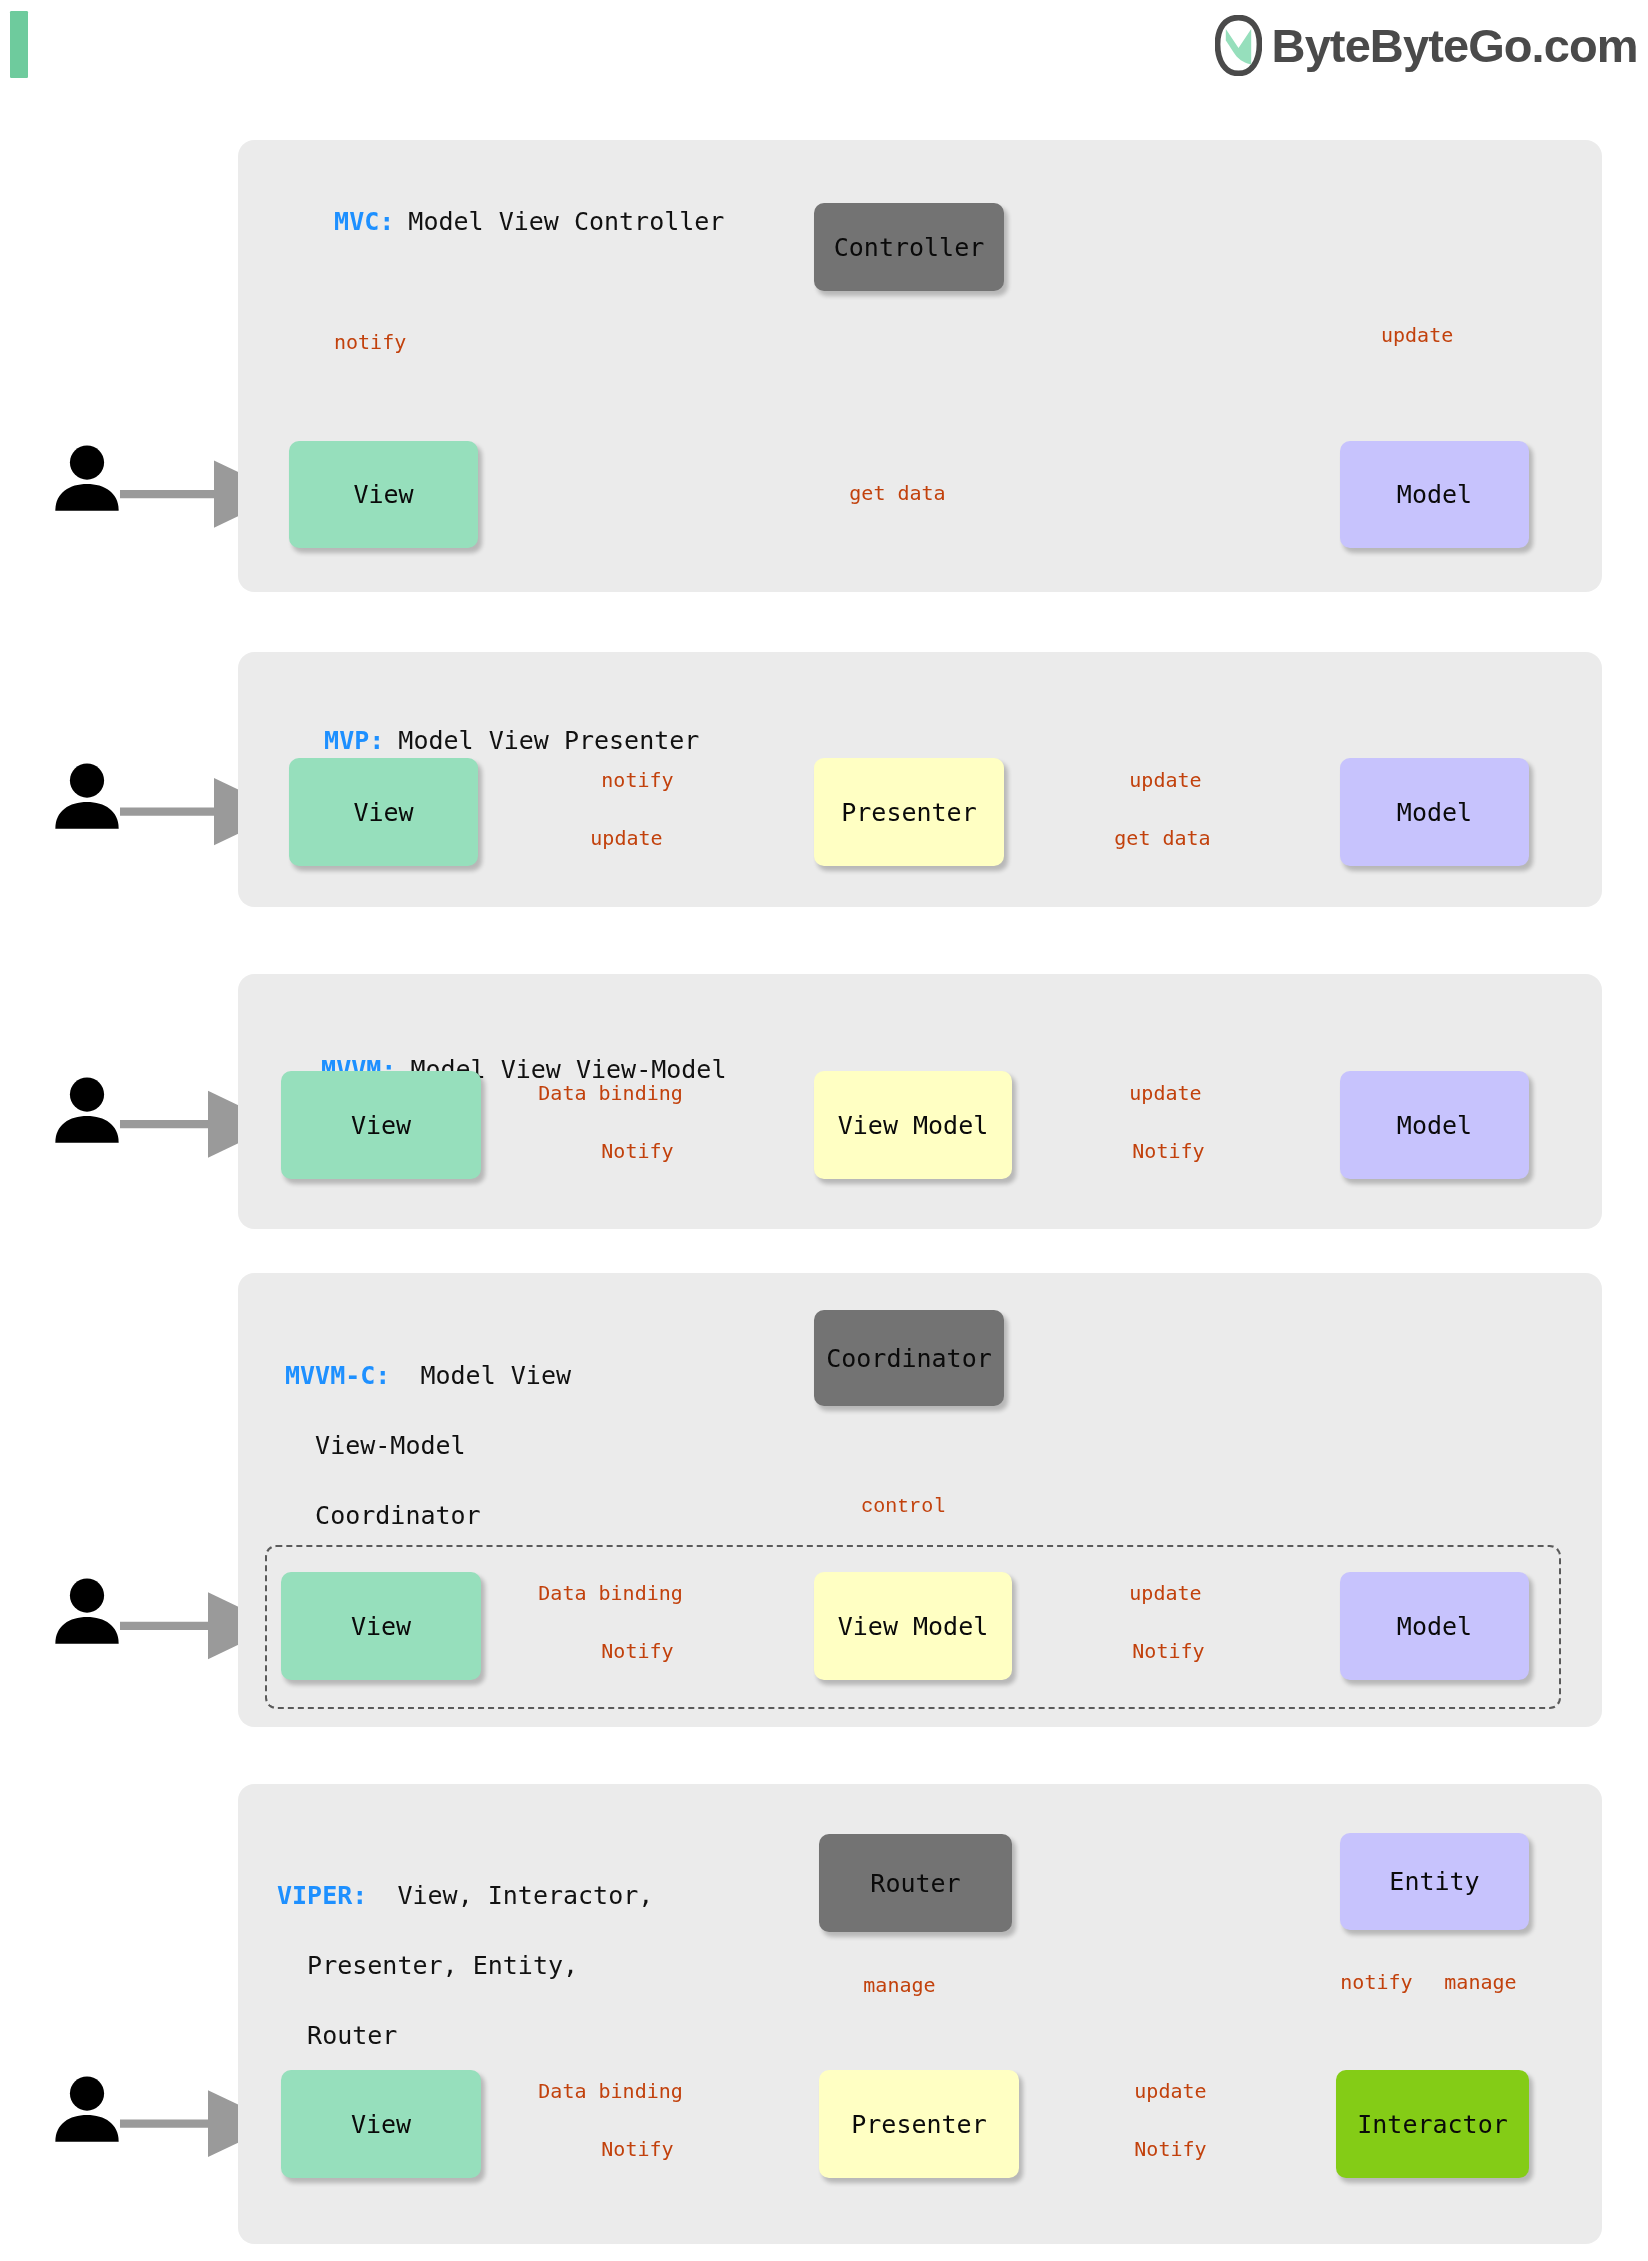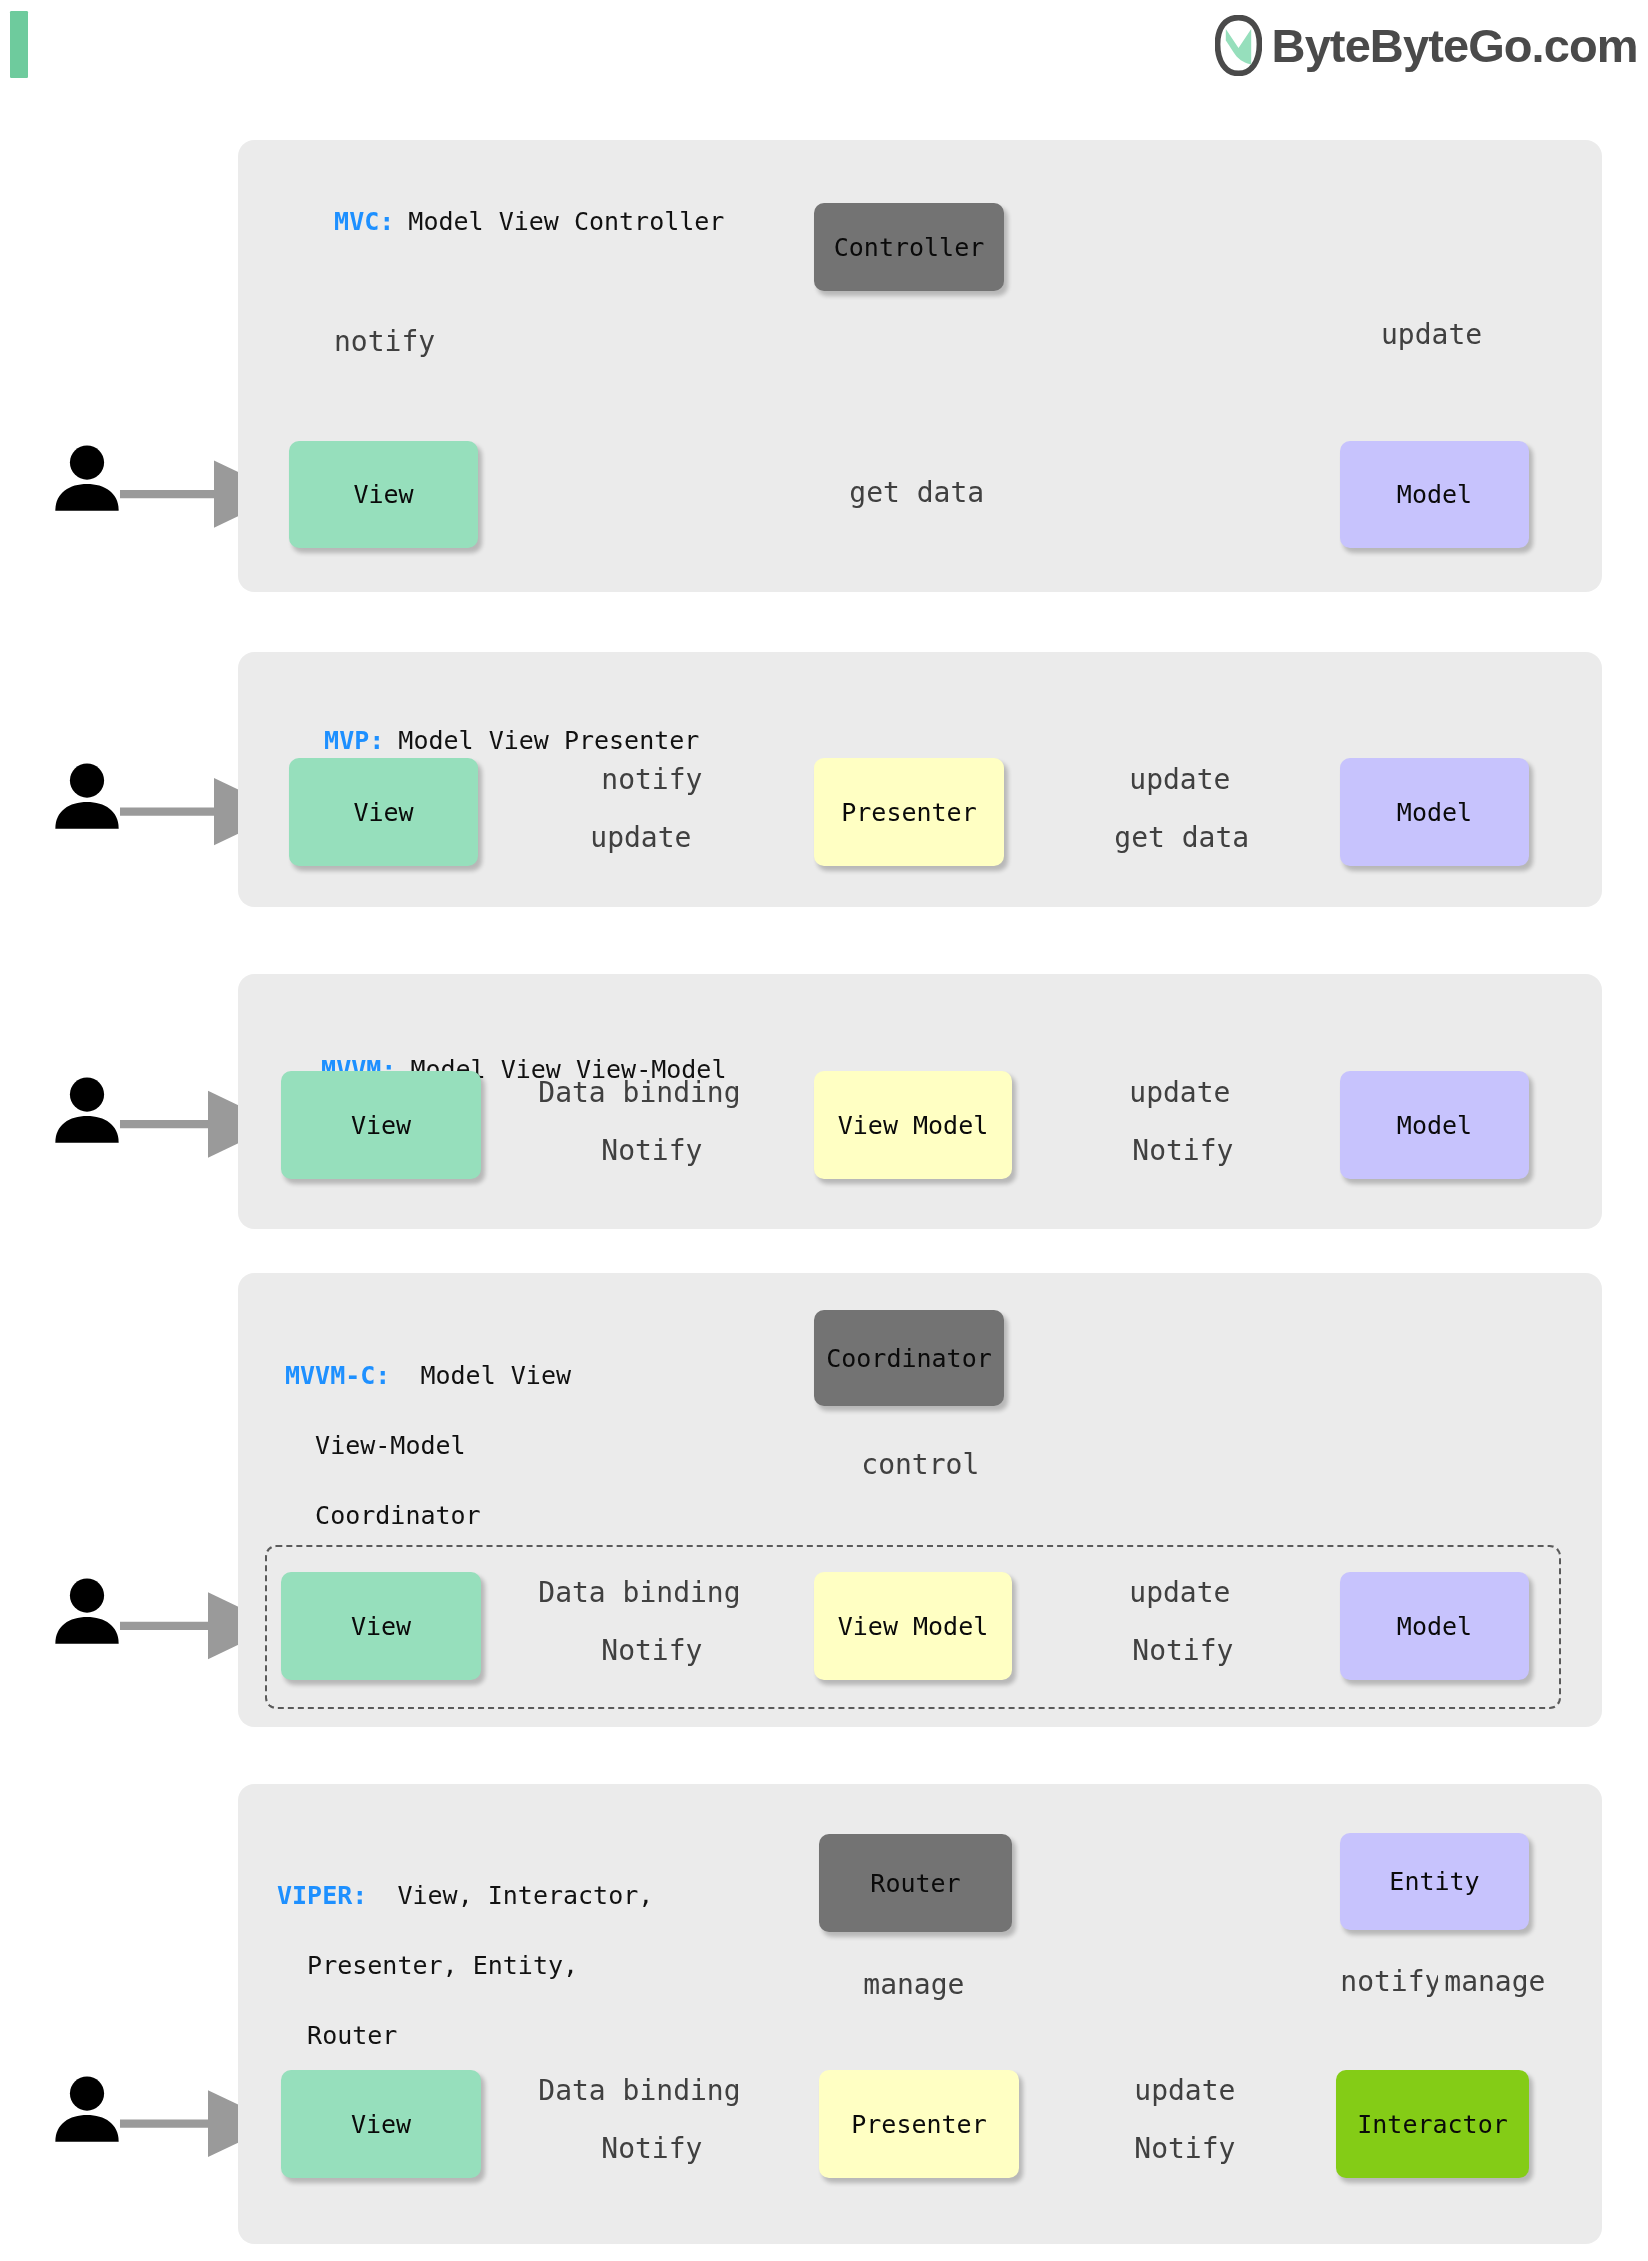--- a/index.html
+++ b/index.html
@@ -63,21 +63,21 @@
   
   .user-icon { position:absolute; width:76px; height:76px; }
 
   
   #wires { position:absolute; left:0; top:0; width:1649px; height:2261px; pointer-events:none; }
 
   
   .elabel {
     position:absolute;
     font-family:"DejaVu Sans Mono", monospace;
-    font-size:28px; color:#404040;
+    font-size:20px; color:#c2410c;
     white-space:nowrap;
     line-height:28px;
   }
   .elabel.onbg { background:#EBEBEB; padding:0 6.3px; }
 
   
   .dashed-group {
     position:absolute;
     border:2.5px dashed #5a5a5a;
     border-radius:11.3px;
@@ -240,21 +240,21 @@
 <svg class="user-icon" viewBox="0 0 120 120" style="left:49px; top:1574px;">
   <circle cx="60" cy="34" r="27" fill="#000"></circle>
   <path d="M10 110 C10 82 32 68 60 68 C88 68 110 82 110 110 Z" fill="#000"></path>
 </svg>
 
 <div class="node n-pink" style="left:814px; top:1310px; width:190px; height:96px;">Coordinator</div>
 <div class="node n-green" style="left:281px;  top:1572px; width:200px; height:108px;">View</div>
 <div class="node n-yellow" style="left:814px; top:1572px; width:198px; height:108px;">View Model</div>
 <div class="node n-purple" style="left:1340px; top:1572px; width:189px; height:108px;">Model</div>
 
-<div class="elabel onbg" style="left:855px; top:1451px;">control</div>
+<div class="elabel onbg" style="left:855px; top:1493px;font-family:Liberation Mono, monospace;">control</div>
 <div class="elabel onbg" style="left:532px;  top:1579px;">Data binding</div>
 <div class="elabel onbg" style="left:1123px; top:1579px;">update</div>
 <div class="elabel onbg" style="left:1126px; top:1637px;">Notify</div>
 <div class="elabel onbg" style="left:595px;  top:1637px;">Notify</div>
 
 <div class="panel" style="left:238px; top:1784px; width:1364px; height:460px;">
 </div>
 <div class="panel-label right" style="left:277px; top:1843px; width:384px;">
   <span class="key" style="float:left">VIPER:</span><span>View, Interactor,</span><br>
   <span>Presenter, Entity,</span><br>

